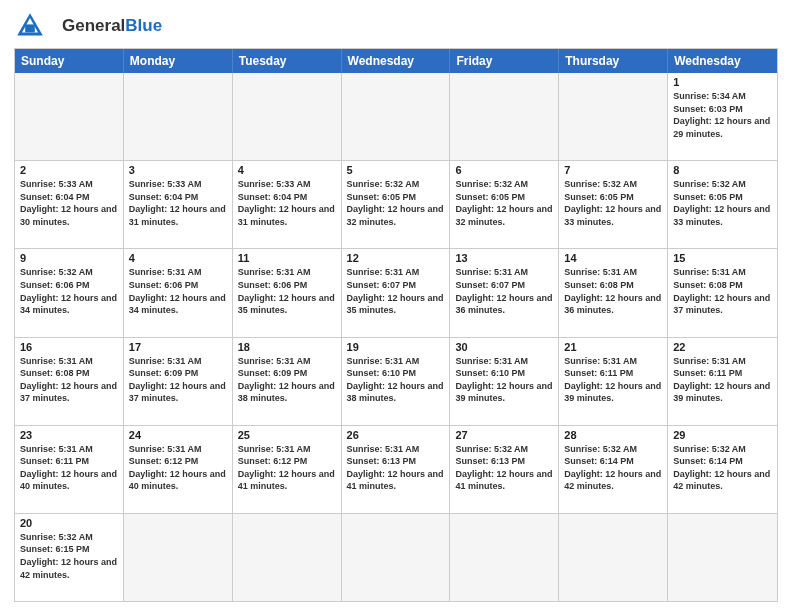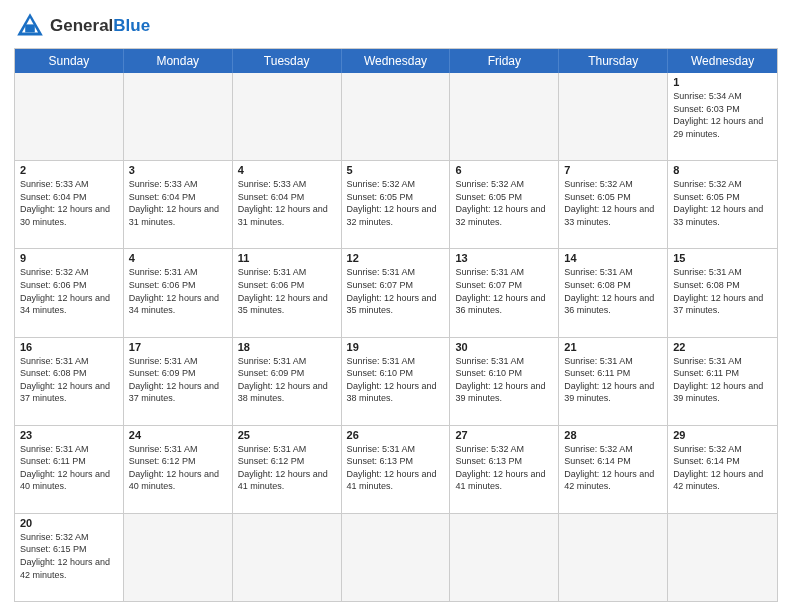--- a/index.html
+++ b/index.html
@@ -50,25 +50,25 @@
       flex-direction: column;
       border: 1px solid #ccc;
     }
     .cal-header-row {
       display: grid;
       grid-template-columns: repeat(7, 1fr);
       background: #2d6cc0;
     }
     .cal-header-cell {
       color: #fff;
-      font-weight: normal;
+      font-weight: bold;
       font-size: 12px;
       padding: 5px 6px;
       border-right: 1px solid #4a82cc;
-      text-align: center;
+      text-align: left;
     }
     .cal-header-cell:last-child { border-right: none; }
     .cal-body {
       flex: 1;
       display: flex;
       flex-direction: column;
     }
     .cal-row {
       display: grid;
       grid-template-columns: repeat(7, 1fr);
@@ -90,36 +90,37 @@
     .day-num {
       font-size: 11px;
       font-weight: bold;
       color: #222;
       margin-bottom: 2px;
     }
     .day-info {
       font-size: 9px;
       color: #333;
       line-height: 1.4;
+      font-weight: bold;
     }
   </style>
 </head>
 <body>
 
 <div class="page">
   <div class="header">
     <div class="logo">
       <svg class="logo-icon" viewBox="0 0 40 40">
         <rect x="0" y="0" width="40" height="40" fill="white"></rect>
         <polygon points="20,4 36,32 4,32" fill="#1a6fc4"></polygon>
         <polygon points="20,10 30,28 10,28" fill="white"></polygon>
         <rect x="14" y="18" width="12" height="10" fill="#1a6fc4"></rect>
       </svg>
       <div>
-        <div style="font-size:17px;font-weight:bold;color:#333;line-height:1.2;">General<span style="color:#1a6fc4;">Blue</span></div>
+        <div style="font-size:17px;font-weight:bold;color:#333;line-height:1.2;margin-left:12px;">General<span style="color:#1a6fc4;">Blue</span></div>
       </div>
     </div>
     <div class="title-block">
       <div class="month-title"></div>
       <div class="location-title"></div>
     </div>
   </div>
 
   <div class="calendar">
     <div class="cal-header-row">

